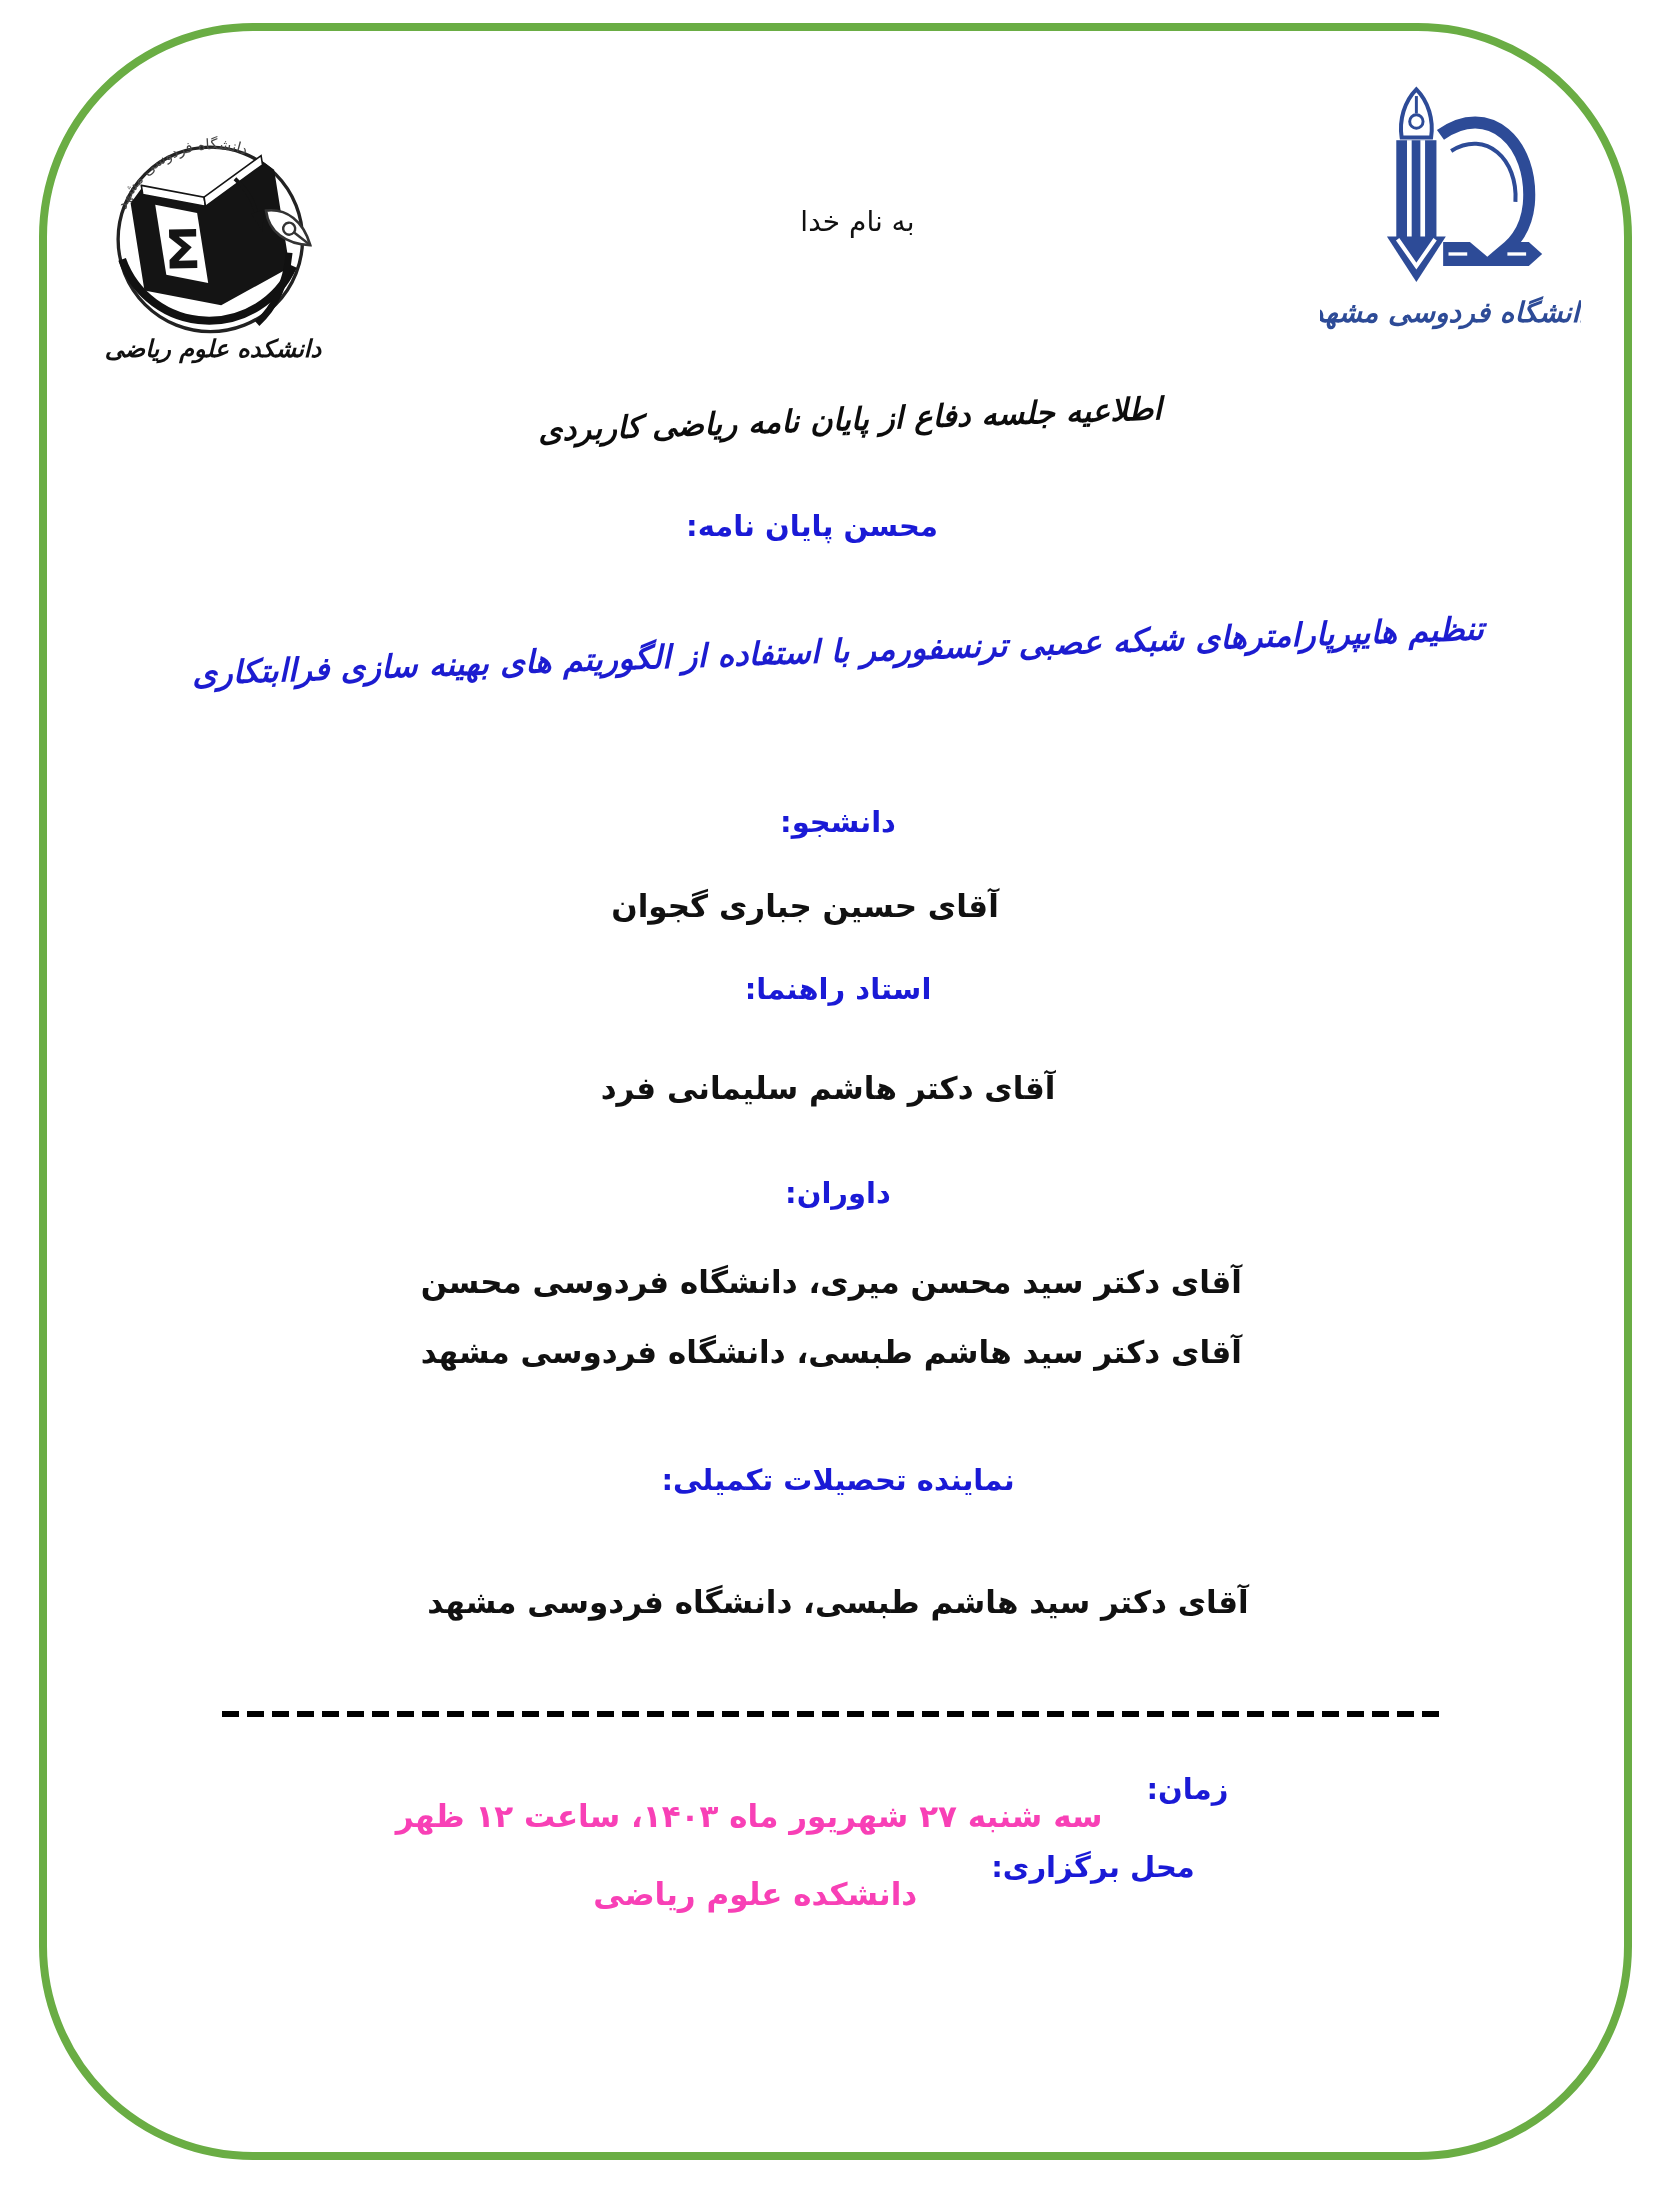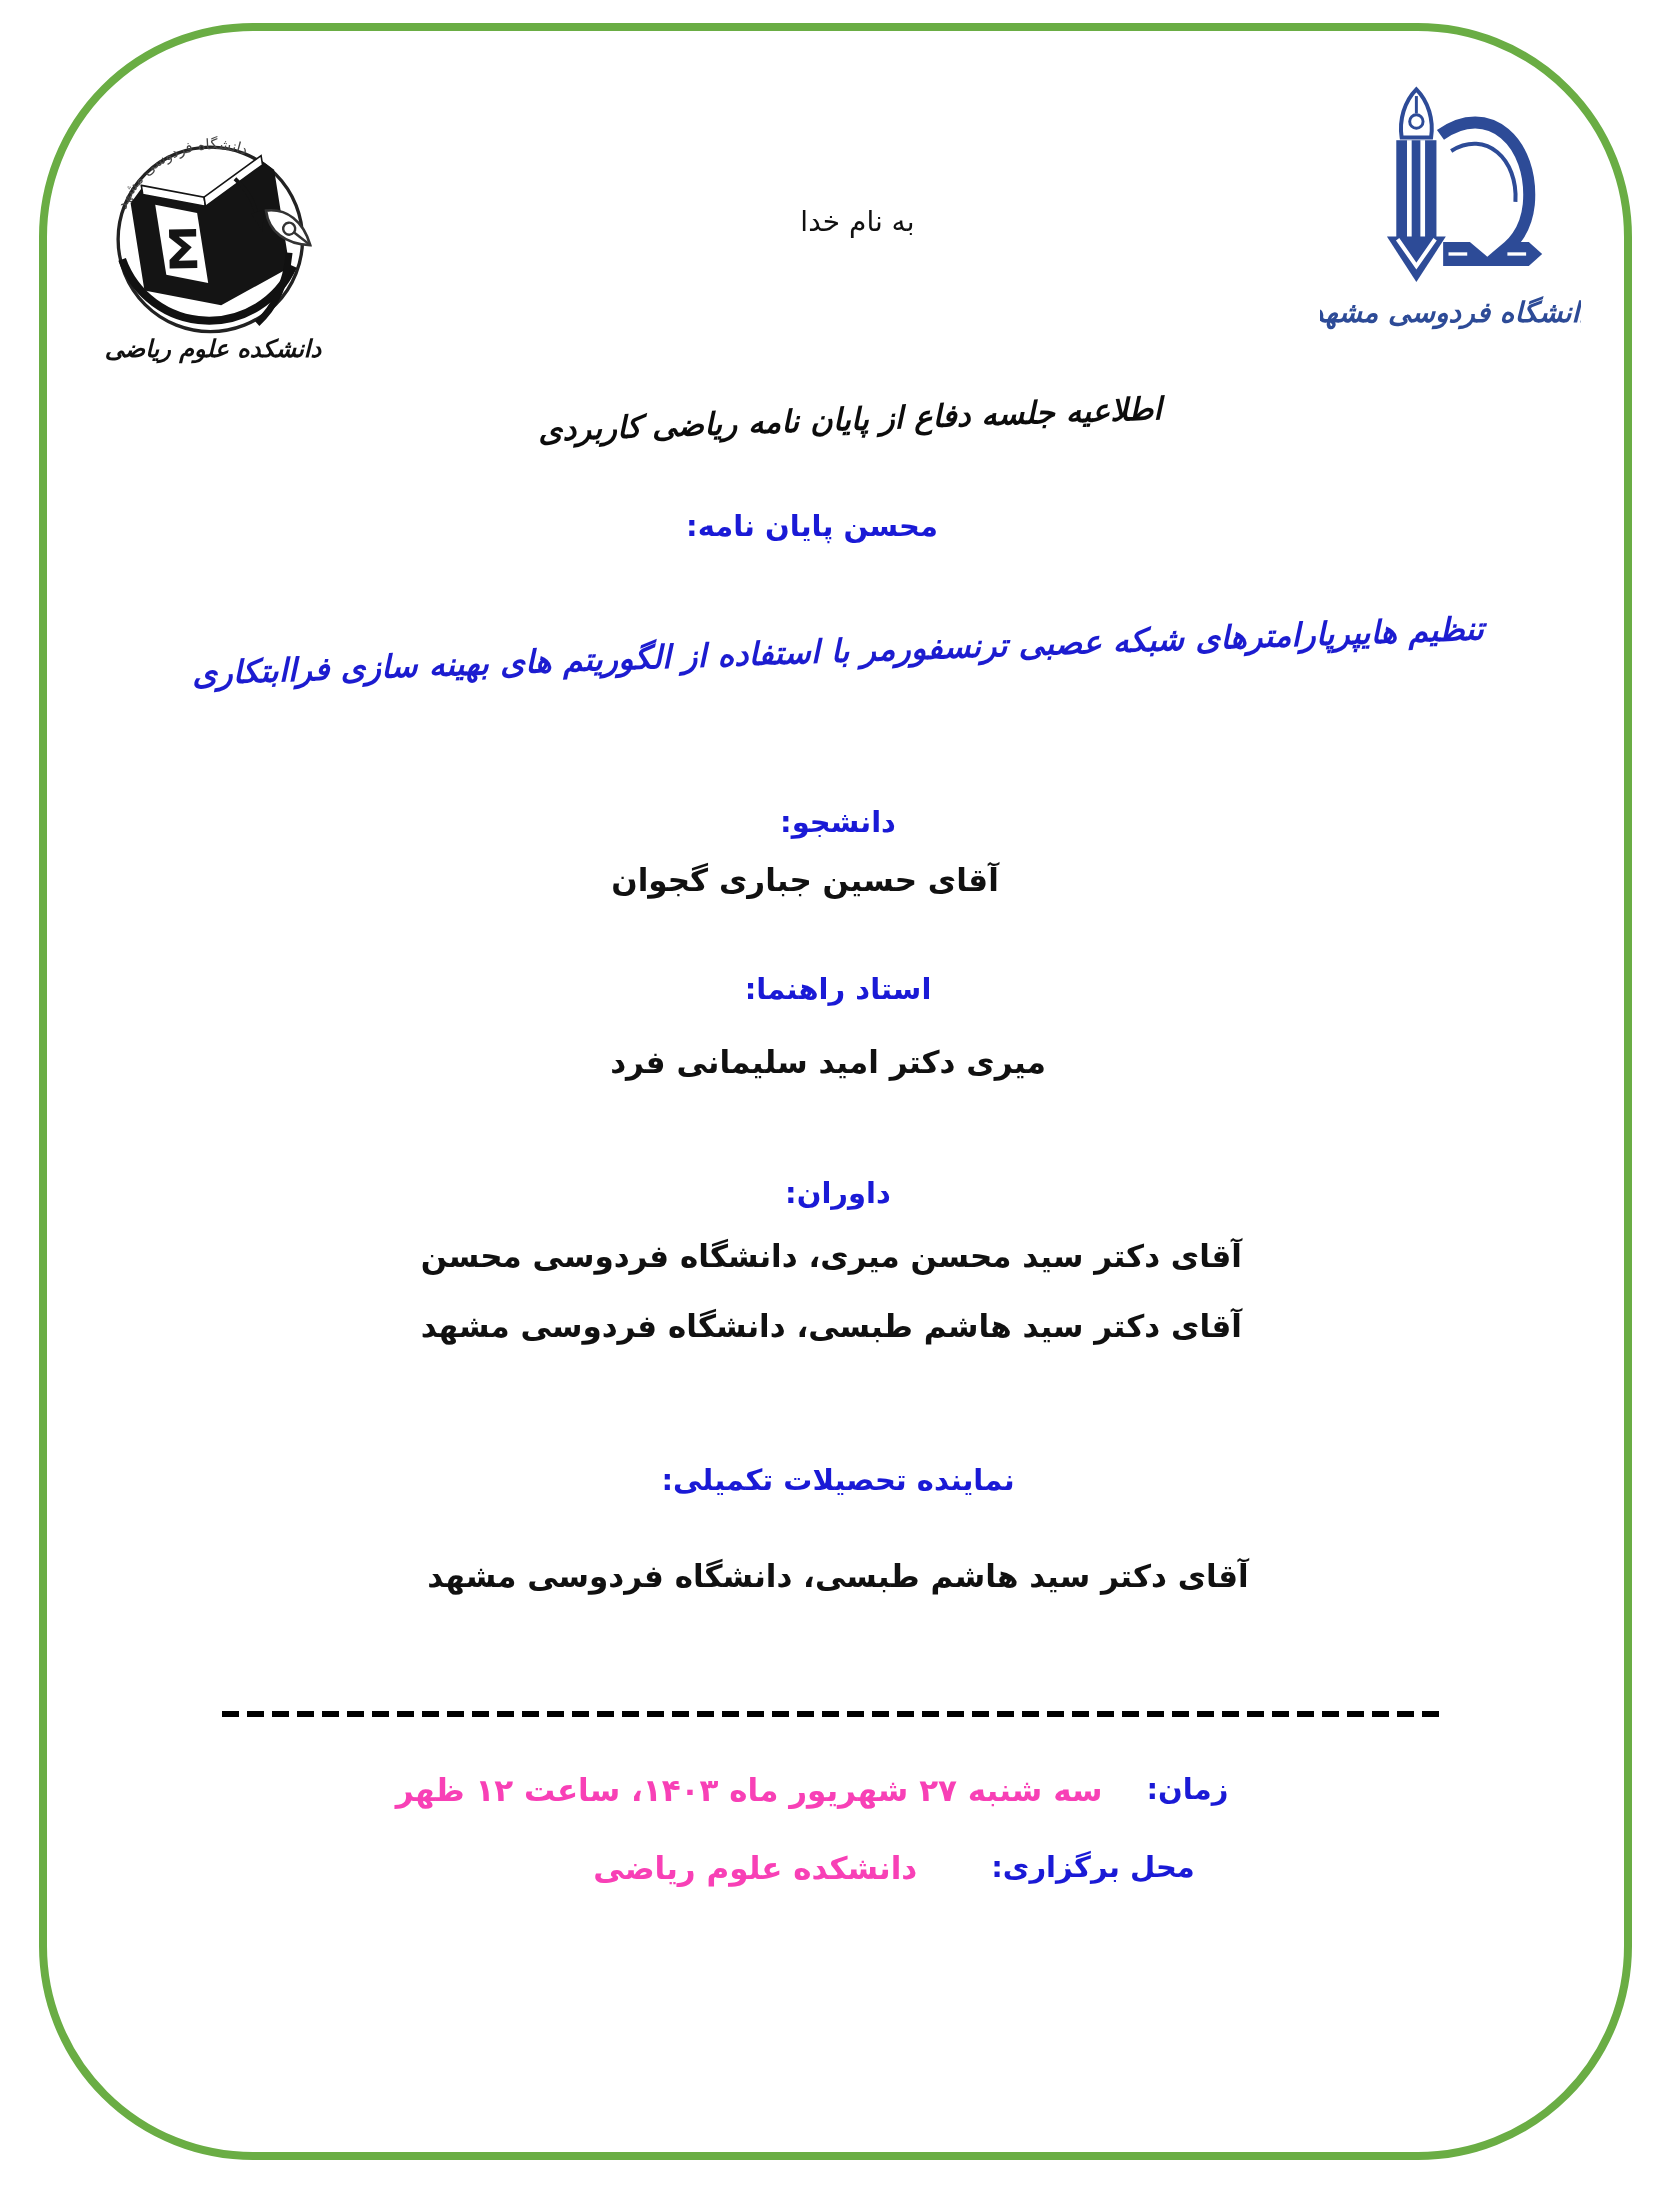--- a/index.html
+++ b/index.html
@@ -9,21 +9,21 @@
   }
   .frame{
     position:absolute;left:39px;top:23px;width:1593px;height:2137px;
     border:8.7px solid #6aad44;border-radius:214px;box-sizing:border-box;
   }
   .abs{position:absolute;left:50%;white-space:nowrap;}
   .blue{color:#1a1ad6;}
   .pink{color:#f840b6;text-align:right;}
   .black{color:#111111;}
   .lbl{font-weight:bold;font-size:29px;}
-  .val{font-weight:bold;font-size:31px;}
+  .val{font-weight:bold;font-size:31px;margin-top:26px;}
   .bismillah{top:205px;font-size:28px;font-weight:normal;color:#111;
     transform:translateX(calc(-50% + 19.4px));}
   .announce{top:401px;font-size:31px;font-weight:bold;font-style:italic;color:#0c0c0c;
     transform:translateX(calc(-50% + 12px)) rotate(-2deg);letter-spacing:0.7px;}
   .thesis-label{top:509px;transform:translateX(calc(-50% - 26px));}
   .thesis-title{top:632px;font-size:32px;font-weight:bold;font-style:italic;color:#1c1cd0;
     transform:translateX(-50%) rotate(-2deg);}
   .student-label{top:789px;transform:translateX(-50%);margin-top:16px;}
   .student-name{top:862px;transform:translateX(calc(-50% - 33px));}
   .supervisor-label{top:972px;transform:translateX(-50%);}
@@ -107,21 +107,21 @@
 <div class="abs thesis-label lbl blue rtl">محسن پایان نامه:</div>
 
 <div class="abs thesis-title rtl">تنظیم هایپرپارامترهای شبکه عصبی ترنسفورمر با استفاده از الگوریتم های بهینه سازی فراابتکاری</div>
 
 <div class="abs student-label lbl blue rtl">دانشجو:</div>
 
 <div class="abs student-name val black rtl">آقای حسین جباری گجوان</div>
 
 <div class="abs supervisor-label lbl blue rtl">استاد راهنما:</div>
 
-<div class="abs supervisor-name val black rtl">میری دکتر امید سلیمانی فرد</div>
+<div class="abs supervisor-name val black rtl">آقای دکتر هاشم سلیمانی فرد</div>
 
 <div class="abs referees-label lbl blue rtl">داوران:</div>
 
 <div class="abs referee-1 val black rtl">آقای دکتر سید محسن میری، دانشگاه  فردوسی محسن</div>
 
 <div class="abs referee-2 val black rtl">آقای دکتر سید هاشم طبسی، دانشگاه  فردوسی مشهد</div>
 
 <div class="abs rep-label lbl blue rtl">نماینده تحصیلات تکمیلی:</div>
 
 <div class="abs rep-name val black rtl">آقای دکتر سید هاشم طبسی، دانشگاه  فردوسی مشهد</div>

